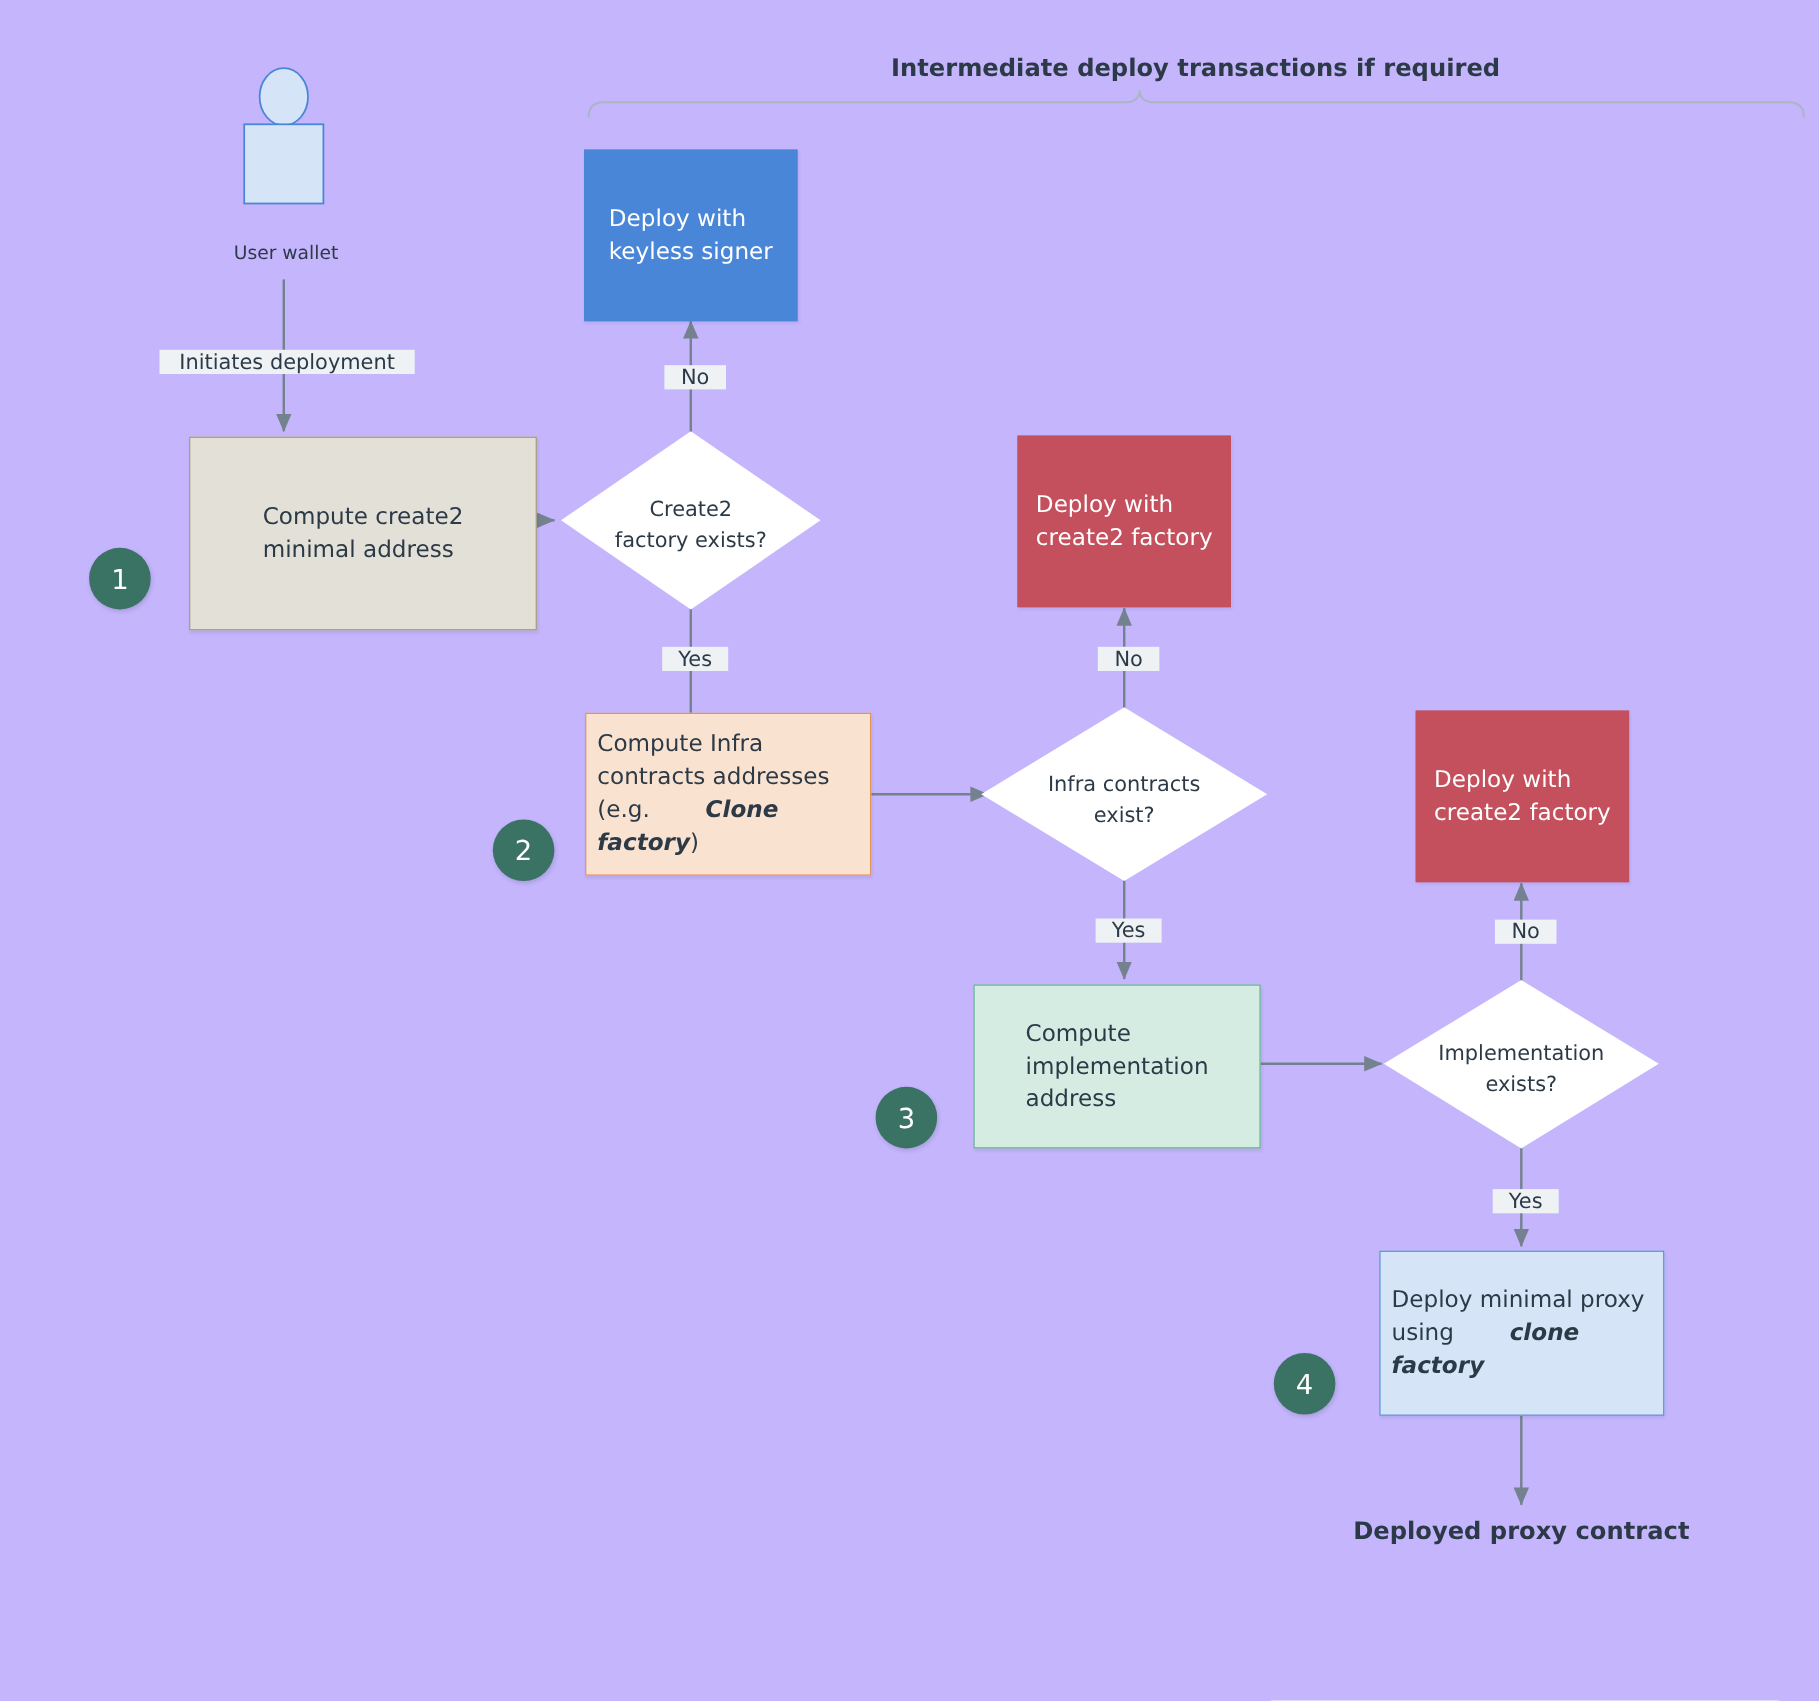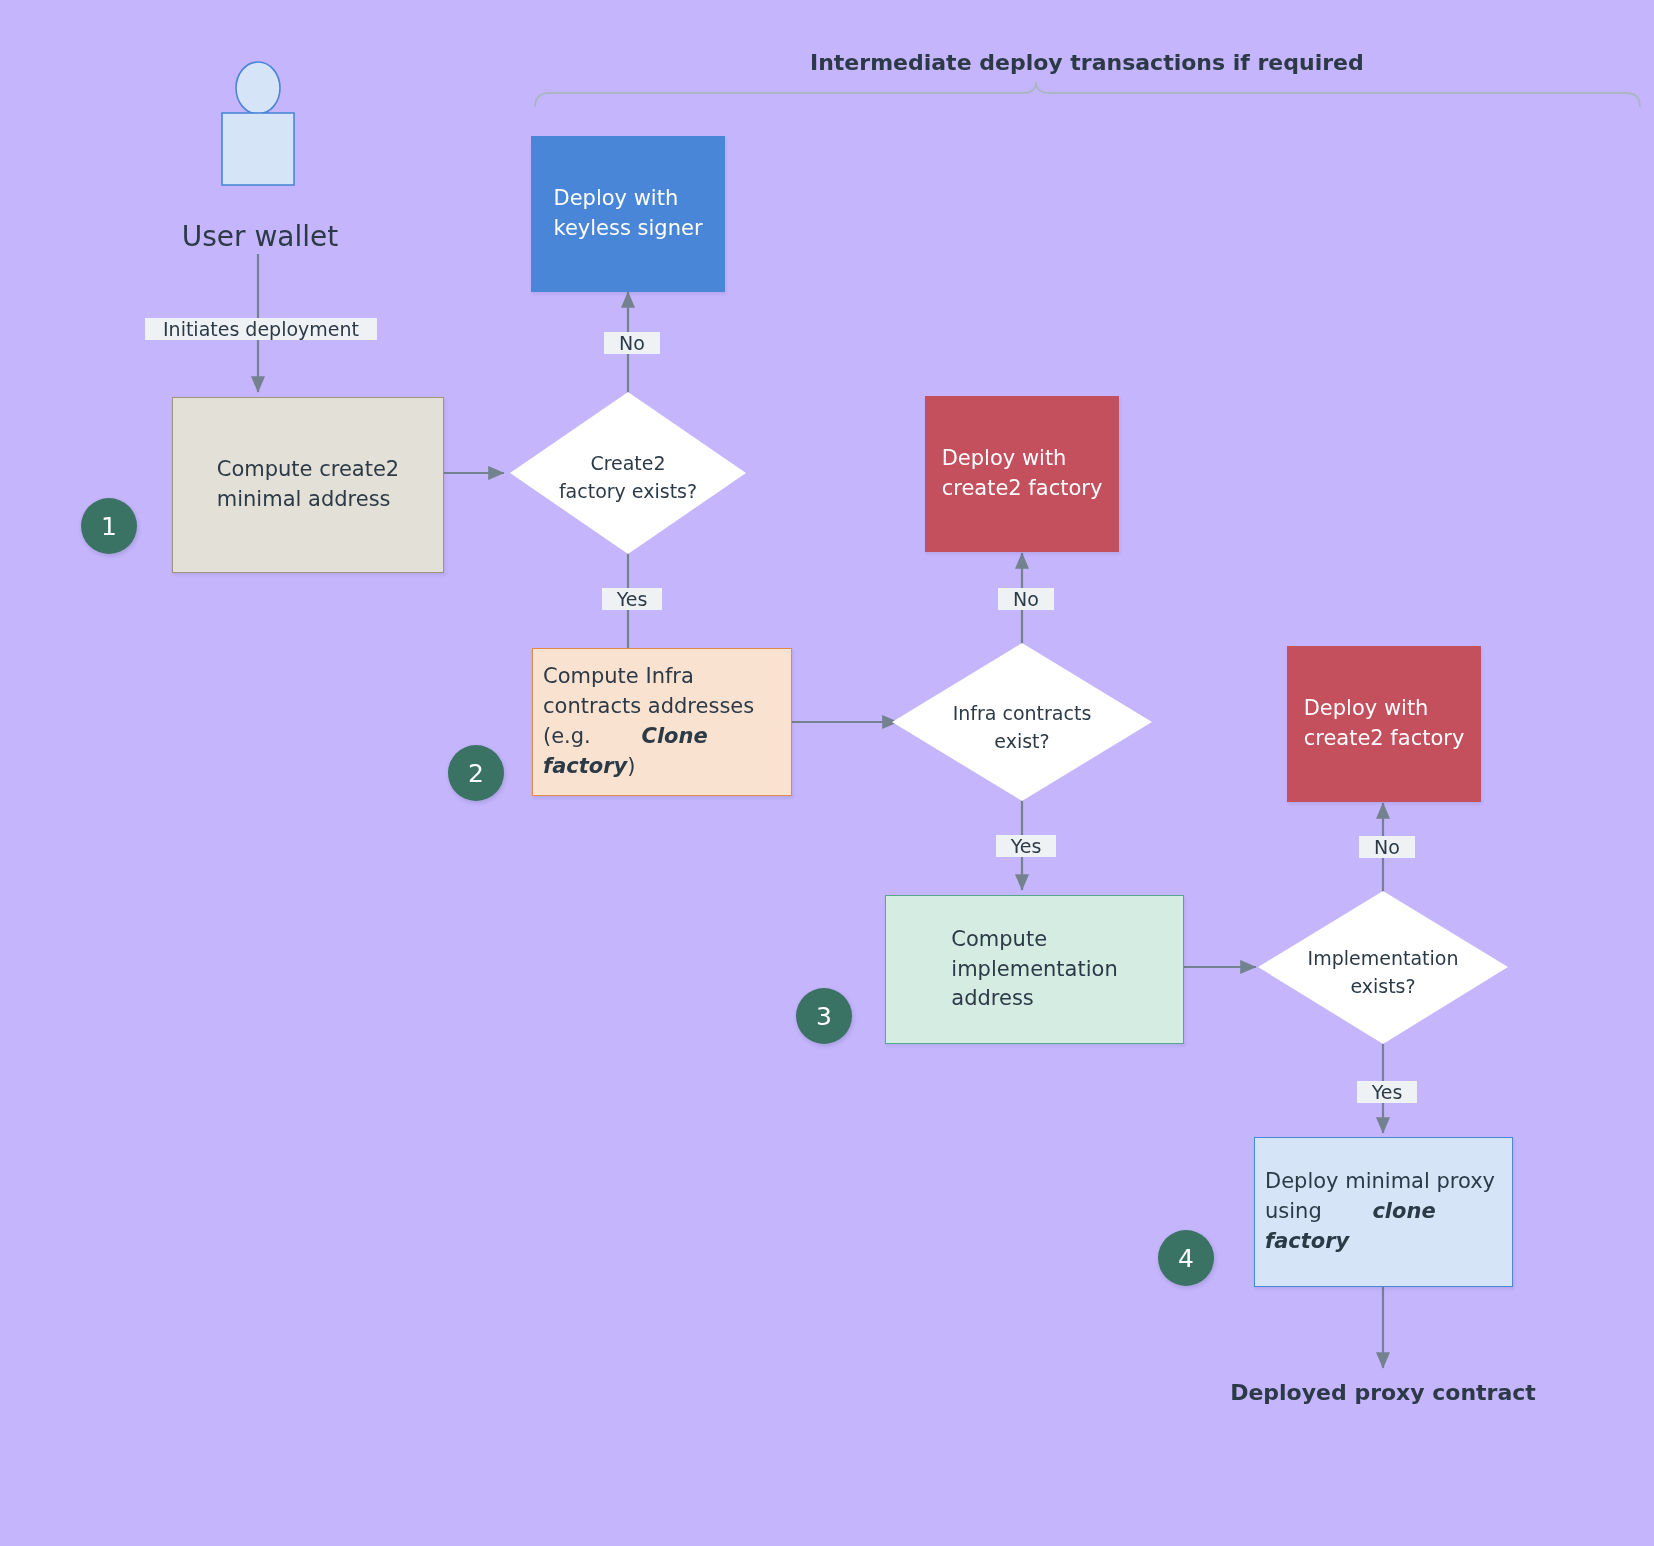--- a/index.html
+++ b/index.html
@@ -125,25 +125,25 @@
     <polygon points="1383,891 1508,967 1383,1044 1258,967" fill="#ffffff" stroke="none"></polygon>
 
     <g>
       <ellipse cx="258" cy="88" rx="22" ry="26" fill="#d6e4f7" stroke="#4a86d8" stroke-width="1.6"></ellipse>
       <rect x="222" y="113" width="72" height="72" fill="#d6e4f7" stroke="#4a86d8" stroke-width="1.6"></rect>
     </g>
   </svg>
 
   <div class="hdr-title" style="left: 810px; top: 50px;">Intermediate deploy transactions if required</div>
 
-  <div class="plainlabel" style="left:180px; top:220px; width:160px; font-size:28px;">User wallet</div>
+  <div class="plainlabel" style="left:180px; top:220px; width:160px; font-size:17px;">User wallet</div>
 
   <div class="edgelabel" style="left:145px; top:318px; width:224px;">Initiates deployment</div>
 
-  <div class="node boxnode" style="left:172px; top:397px; width:272px; height:176px; background:#e3e0d7; border-color:#a19377; color:#2c3a47; font-size:21px;">
+  <div class="node boxnode" style="left:172px; top:397px; width:316px; height:176px; background:#e3e0d7; border-color:#a19377; color:#2c3a47; font-size:21px;">
     <div class="boxtext">
       <span>Compute create2</span><br>
       <span>minimal address</span>
     </div>
   </div>
 
   <div class="node boxnode" style="left:531px; top:136px; width:194px; height:156px; background:#4a86d8; border-color:#4a86d8; color:#ffffff; font-size:21px;">
     <div class="boxtext">
       <span>Deploy with</span><br>
       <span>keyless signer</span>
@@ -174,21 +174,21 @@
   <div class="edgelabel" style="left:998px; top:588px; width:48px;">No</div>
   <div class="edgelabel" style="left:996px; top:835px; width:52px;">Yes</div>
 
   <div class="node boxnode" style="left:925px; top:396px; width:194px; height:156px; background:#c4505e; border-color:#c4505e; color:#ffffff; font-size:21px;">
     <div class="boxtext">
       <span>Deploy with</span><br>
       <span>create2 factory</span>
     </div>
   </div>
 
-  <div class="node boxnode" style="left:885px; top:895px; width:299px; height:149px; background:#d5ece3; border-color:#55a88f; color:#2c3a47; font-size:21px;">
+  <div class="node boxnode" style="left:885px; top:895px; width:261px; height:149px; background:#d5ece3; border-color:#55a88f; color:#2c3a47; font-size:21px;">
     <div class="boxtext">
       <span>Compute</span><br>
       <span>implementation</span><br>
       <span>address</span>
     </div>
   </div>
 
   <div class="diamond-label" style="left:1283px; top:945px; width:200px;">
     <span>Implementation</span><br>
     <span>exists?</span>

